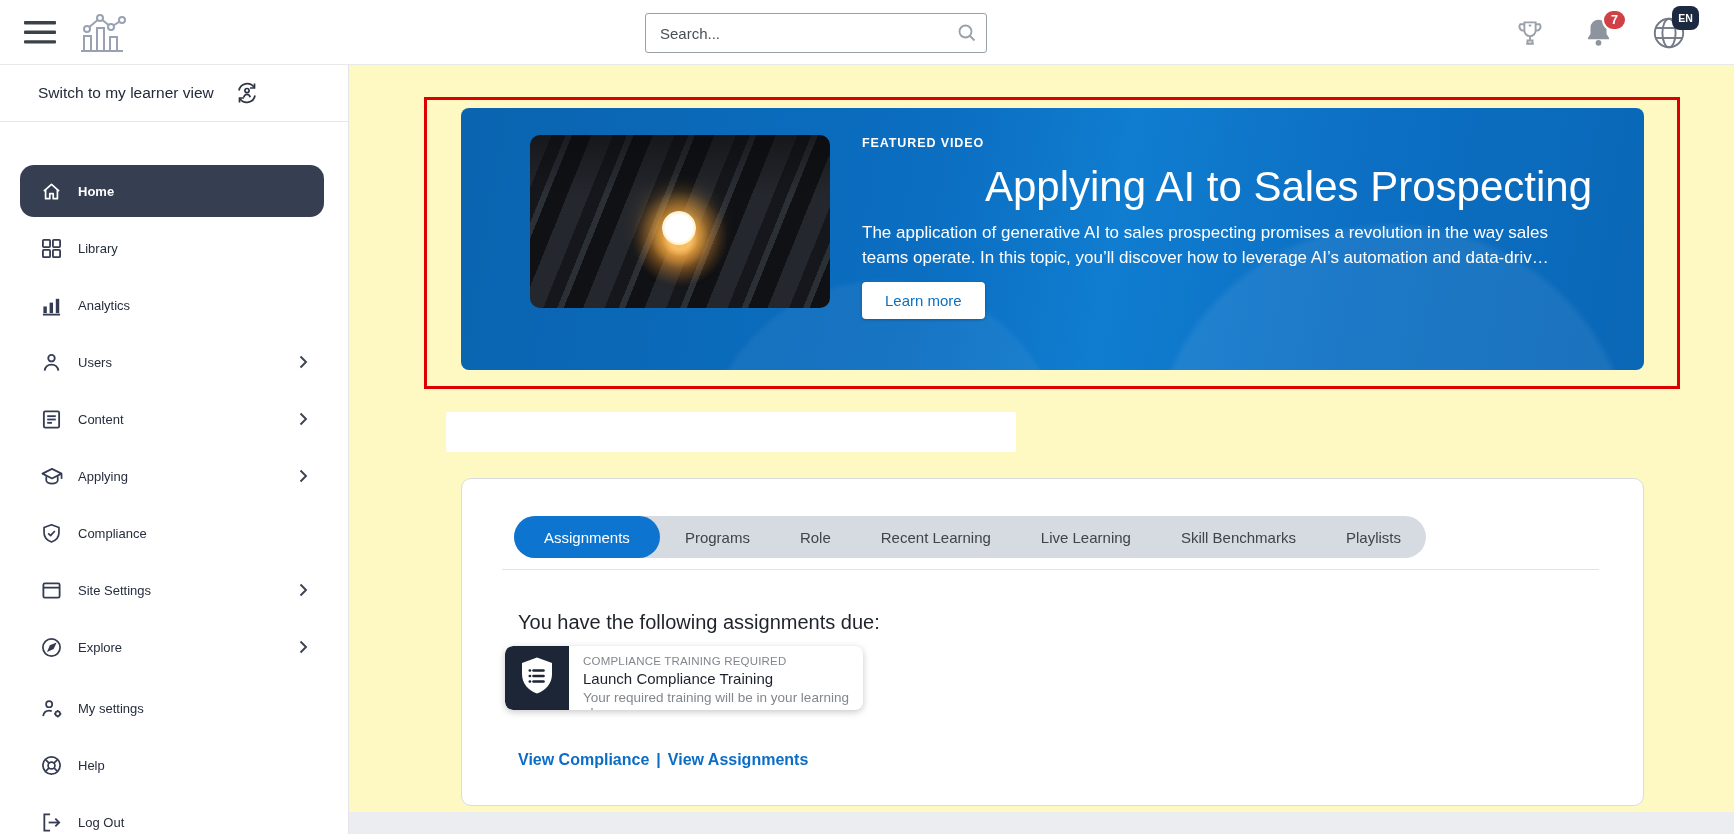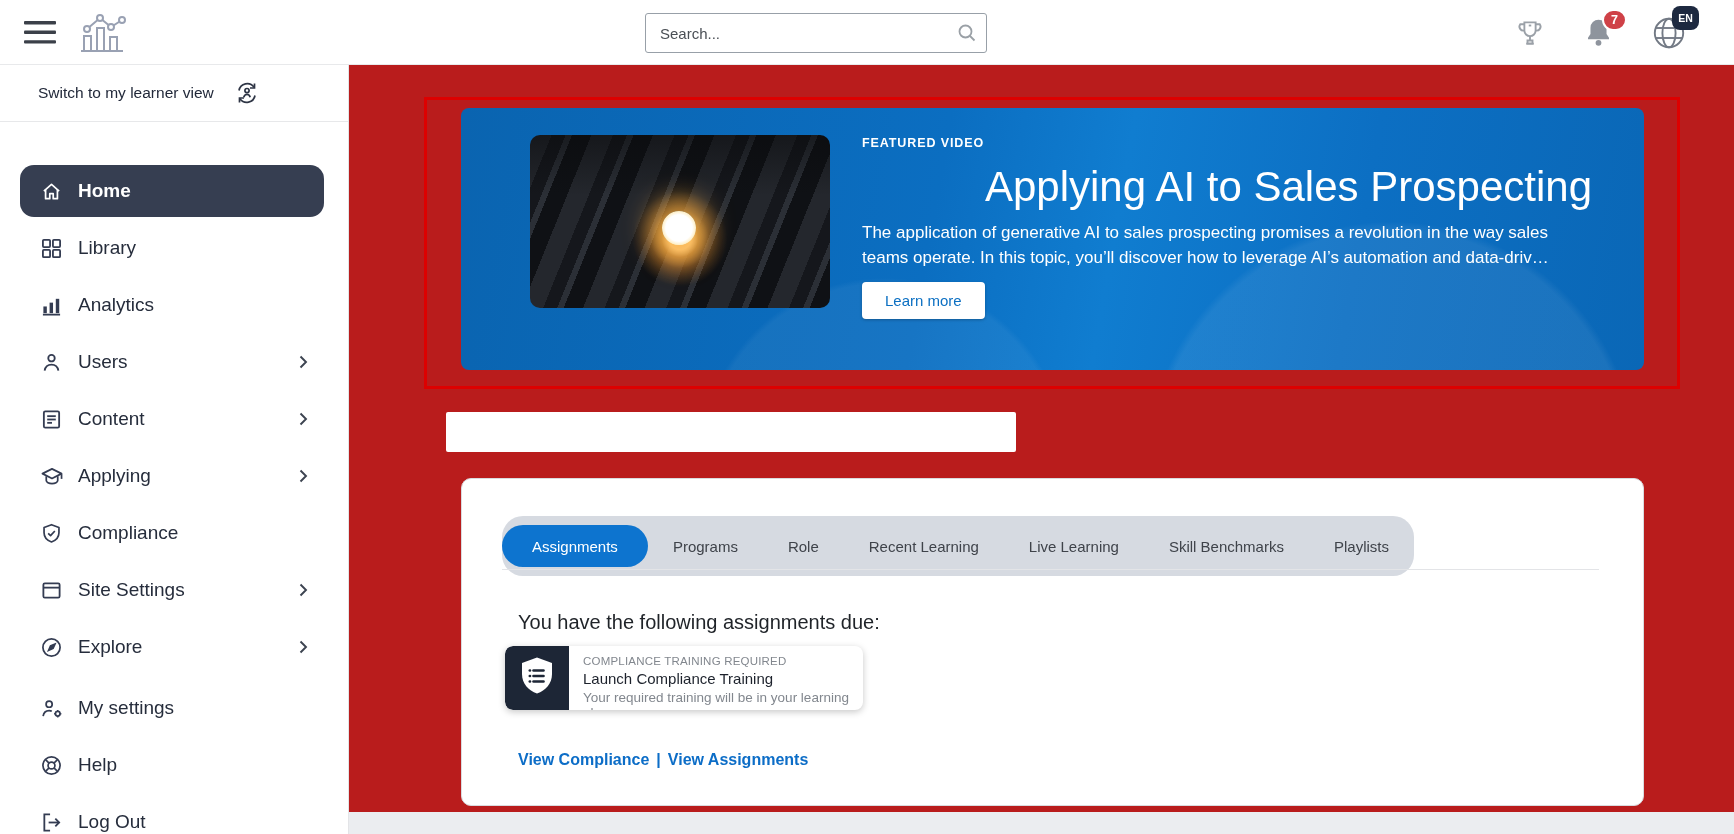--- a/index.html
+++ b/index.html
@@ -29,28 +29,28 @@
   .sidebar { position:absolute; left:0; top:65px; width:349px; bottom:0; background:#fff;
              border-right:1px solid #e3e4e7; z-index:20; }
   .learner-row { height:57px; border-bottom:1px solid #e7e8ea; display:flex; align-items:center;
                  padding-left:38px; cursor:pointer; }
   .learner-row span.lbl { font-size:15.5px; color:#22293a; }
   .learner-row .swap { margin-left:20px; line-height:0; }
   .nav { padding-top:43px; }
   .nav-item { height:52px; margin:0 24px 5px 20px; border-radius:14px; display:flex; align-items:center;
               padding:0 16px 0 21px; cursor:pointer; }
   .nav-item .nav-ic { width:22px; line-height:0; }
-  .nav-item .nav-label { margin-left:15px; font-size:19px; color:#262d3c; }
+  .nav-item .nav-label { margin-left:15px; font-size:13px; color:#262d3c; }
   .nav-item.active { background:#363e51; }
   .nav-item.active .nav-label { color:#fff; font-weight:700; }
   .nav-item .chev { margin-left:auto; line-height:0; }
   .nav-footer { margin-top:9px; }
 
   
-  .main { position:absolute; left:312px; top:65px; right:0; bottom:0; background:#b91c1c; overflow:hidden; }
+  .main { position:absolute; left:312px; top:65px; right:0; bottom:0; background:#fef9c3; overflow:hidden; }
   .annotation { position:absolute; left:112px; top:32px; width:1256px; height:292px;
                 border:3px solid #dd0000; z-index:15; pointer-events:none; }
   .bottom-strip { position:absolute; left:0; right:0; top:747px; bottom:0; background:#ebedf0; }
 
   
   .banner { position:absolute; left:149px; top:43px; width:1183px; height:262px; border-radius:8px;
             background:linear-gradient(100deg,#0a64b0 0%,#0b6ec1 40%,#107fd0 55%,#0c6fc3 75%,#0a67b6 100%);
             background:linear-gradient(100deg,#0a64b0 0%,#0b6ec1 40%,#107dd0 55%,#0c6fc3 75%,#0a67b6 100%);
             overflow:hidden; z-index:5; }
   .banner::before { content:""; position:absolute; left:55%; top:30%; width:560px; height:560px; border-radius:50%;
@@ -74,21 +74,21 @@
   .b-cta { display:inline-block; margin-top:12px; background:#fff; color:#0b6fc2; font-size:15px;
            padding:10px 23px; border:none; border-radius:4px; cursor:pointer;
            box-shadow:0 1px 3px rgba(0,0,0,.25); font-family:"Liberation Sans",sans-serif; }
 
   
   .white-bar { position:absolute; left:134px; top:347px; width:570px; height:40px; background:#fff; border-radius:2px; }
 
   
   .card { position:absolute; left:149px; top:413px; width:1183px; height:328px; background:#fff;
           border:1px solid #d9dbdf; border-radius:10px; }
-  .tabbar { position:absolute; left:40px; top:37px; height:60px; display:flex; align-items:center;
+  .tabbar { position:absolute; left:52px; top:37px; height:42px; display:flex; align-items:center;
             background:#d6dae1; border-radius:21px;justify-content:space-between; }
   .tab { height:42px; display:flex; align-items:center; padding:0 25px; font-size:15px; color:#3f434a;
          cursor:pointer; white-space:nowrap; }
   .tab.active { background:#0d74cf; color:#fff; border-radius:21px; padding:0 30px; }
   .divider { position:absolute; left:40px; right:44px; top:90px; height:1px; background:#e3e4e7; }
   .intro { position:absolute; left:56px; top:132px; font-size:20px; color:#1f2328; }
   .mini-card { position:absolute; left:43px; top:167px; width:358px; height:64px; background:#fff;
                border-radius:8px; box-shadow:0 2px 7px rgba(0,0,0,.22); display:flex; cursor:pointer; overflow:hidden; }
   .mini-tile { width:64px; height:64px; background:#1d2636; border-radius:8px 0 0 8px; flex:none;
                display:flex; align-items:center; justify-content:center; }

